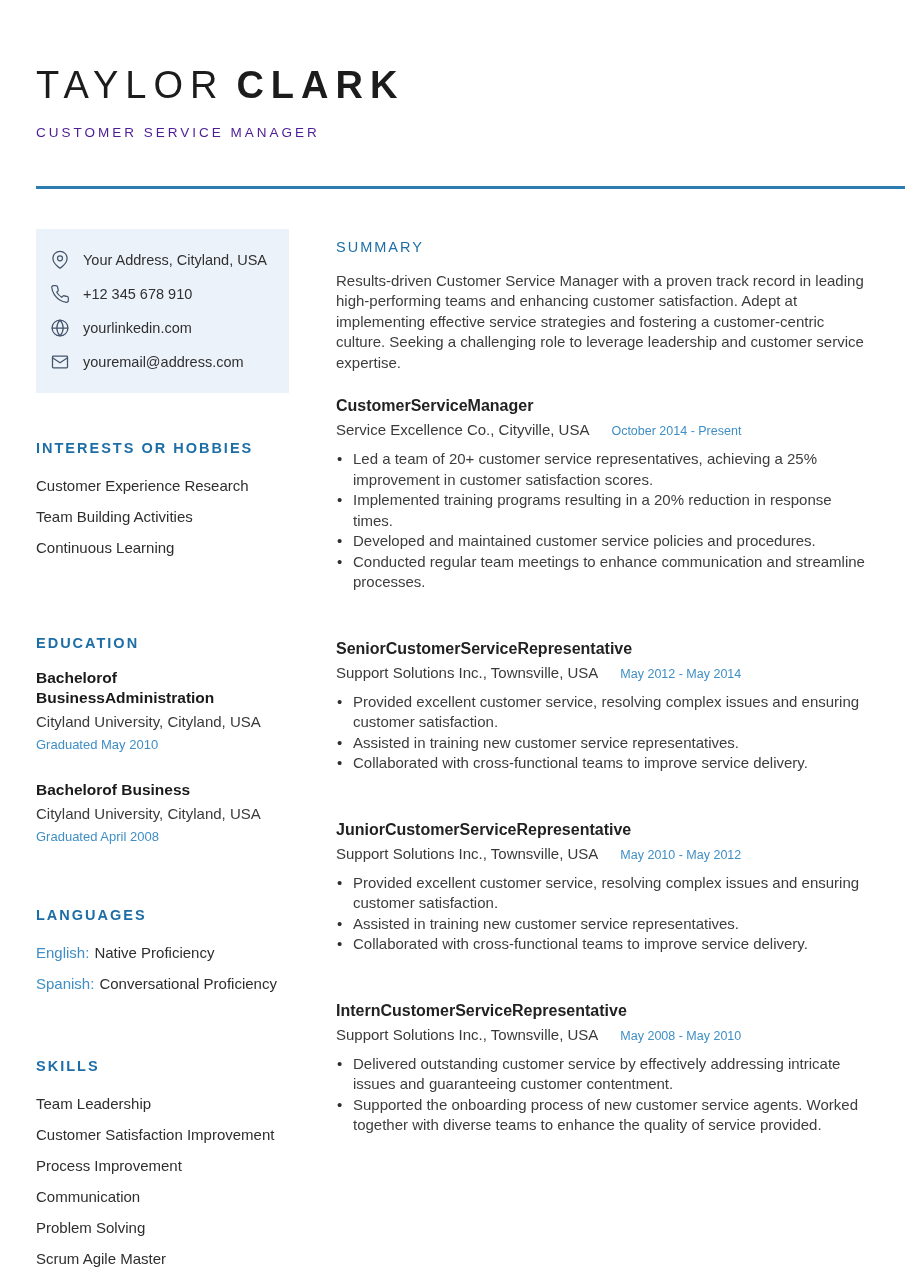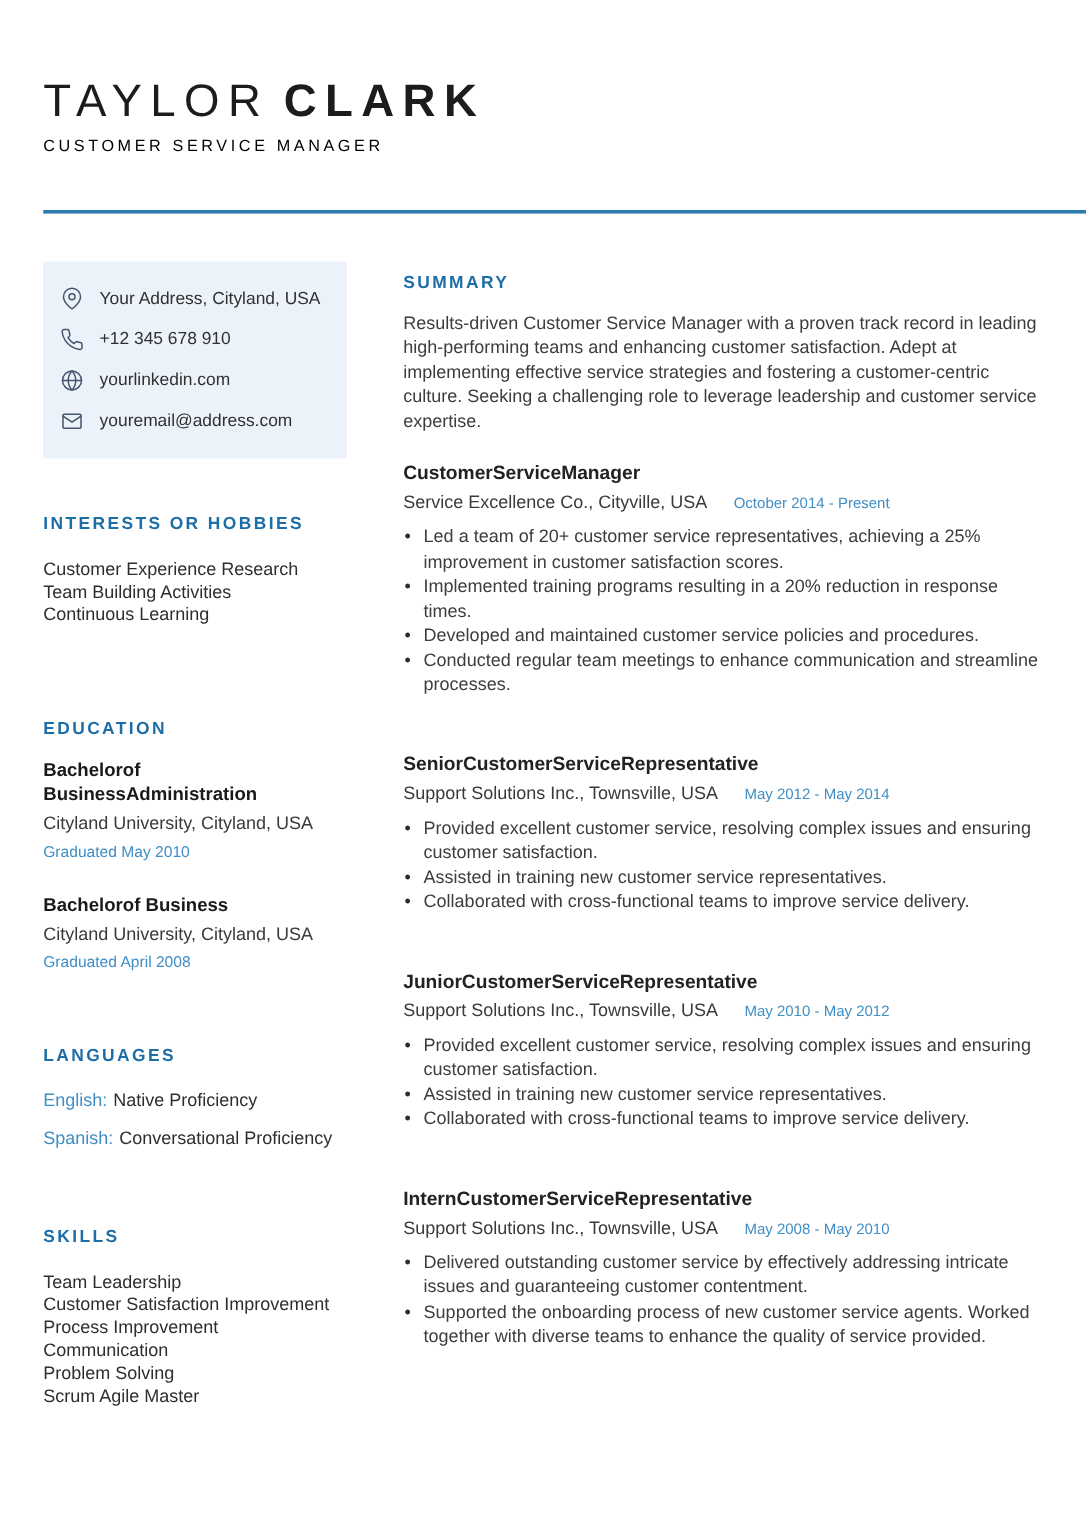--- a/index.html
+++ b/index.html
@@ -12,56 +12,56 @@
     background: #ffffff;
     padding: 0 35px 0 36px;
     overflow: hidden;
     border-radius: 31px;
   }
   
   .header { padding-top: 64px; }
   .name { font-size: 38px; color: #1c1c1c; letter-spacing: 7px; line-height: 1.15; white-space: nowrap; }
   .name .first { font-weight: 400; margin-right: 12px; }
   .name .last  { font-weight: 700; }
-  .subtitle { margin-top: 6px; font-size: 13.5px; letter-spacing: 3px; color: #000000; font-weight: 500; }
+  .subtitle { margin-top: 17px; font-size: 13.5px; letter-spacing: 3px; color: #4c1d95; font-weight: 500; }
   .divider { margin-top: 46px; height: 3px; background: #2d7cb1; margin-right: -35px; }
 
   
   .columns { display: flex; margin-top: 40px; }
   .left  { width: 253px; flex: none; }
   .right { flex: 1; margin-left: 47px; padding-top: 10px; min-width: 0; }
 
   
   .contact-card { background: #ecf2fa; padding: 14px 10px 14px 14px; }
   .contact-row { display: flex; align-items: center; padding: 7px 0; }
   .contact-row .cicon { flex: none; width: 20px; height: 20px; color: #44546a; margin-right: 13px; }
   .contact-row .cicon svg { width: 20px; height: 20px; display: block; }
   .contact-row .ctext { font-size: 14.5px; color: #303030; }
 
   
   .side-heading { font-size: 14.5px; font-weight: 700; letter-spacing: 2px; color: #1d6ea6; }
   .sec-interests { margin-top: 47px; }
   .sec-education { margin-top: 78px; }
   .sec-languages { margin-top: 62px; }
   .sec-skills    { margin-top: 65px; }
-  .plain-item { font-size: 15px; line-height: 18px; color: #2e2e2e; margin-top: 1px; }
+  .plain-item { font-size: 15px; line-height: 18px; color: #2e2e2e; margin-top: 13px; }
   .plain-item.first { margin-top: 21px; }
 
   .edu-entry.first { margin-top: 17px; }
   .edu-entry + .edu-entry { margin-top: 27px; }
   .edu-degree { font-size: 15.5px; font-weight: 700; color: #1a1a1a; line-height: 20px; }
   .edu-school { margin-top: 4px; font-size: 15px; color: #3a3a3a; line-height: 20px; }
   .edu-grad   { margin-top: 4px; font-size: 13px; color: #3f8ec5; line-height: 17px; }
 
   .lang-row { font-size: 15px; line-height: 19px; margin-top: 12px; color: #2e2e2e; }
   .lang-row.first { margin-top: 20px; }
   .lang-name { color: #3f8ec5; margin-right: 5px; }
 
   
-  .summary-heading { font-size: 14.5px; font-weight: 700; letter-spacing: 2px; color: #1d6ea6; }
+  .summary-heading { font-size: 14.5px; font-weight: 400; letter-spacing: 2px; color: #1d6ea6; }
   .summary-text { margin-top: 16px; font-size: 15px; line-height: 20.5px; color: #3d3d3d; }
   .work-heading { margin-top: 69px; font-size: 15px; font-weight: 400; letter-spacing: 2.2px; color: #5094c6; }
 
   .job.first { margin-top: 23px; }
   .job + .job { margin-top: 46px; }
   .job-title { font-size: 16px; font-weight: 700; color: #222222; line-height: 20px; }
   .job-meta { margin-top: 5px; }
   .job-company { font-size: 15px; color: #3a3a3a; }
   .job-dates { font-size: 12.5px; color: #3f8ec5; margin-left: 22px; }
   .bullets { margin-top: 10px; }

